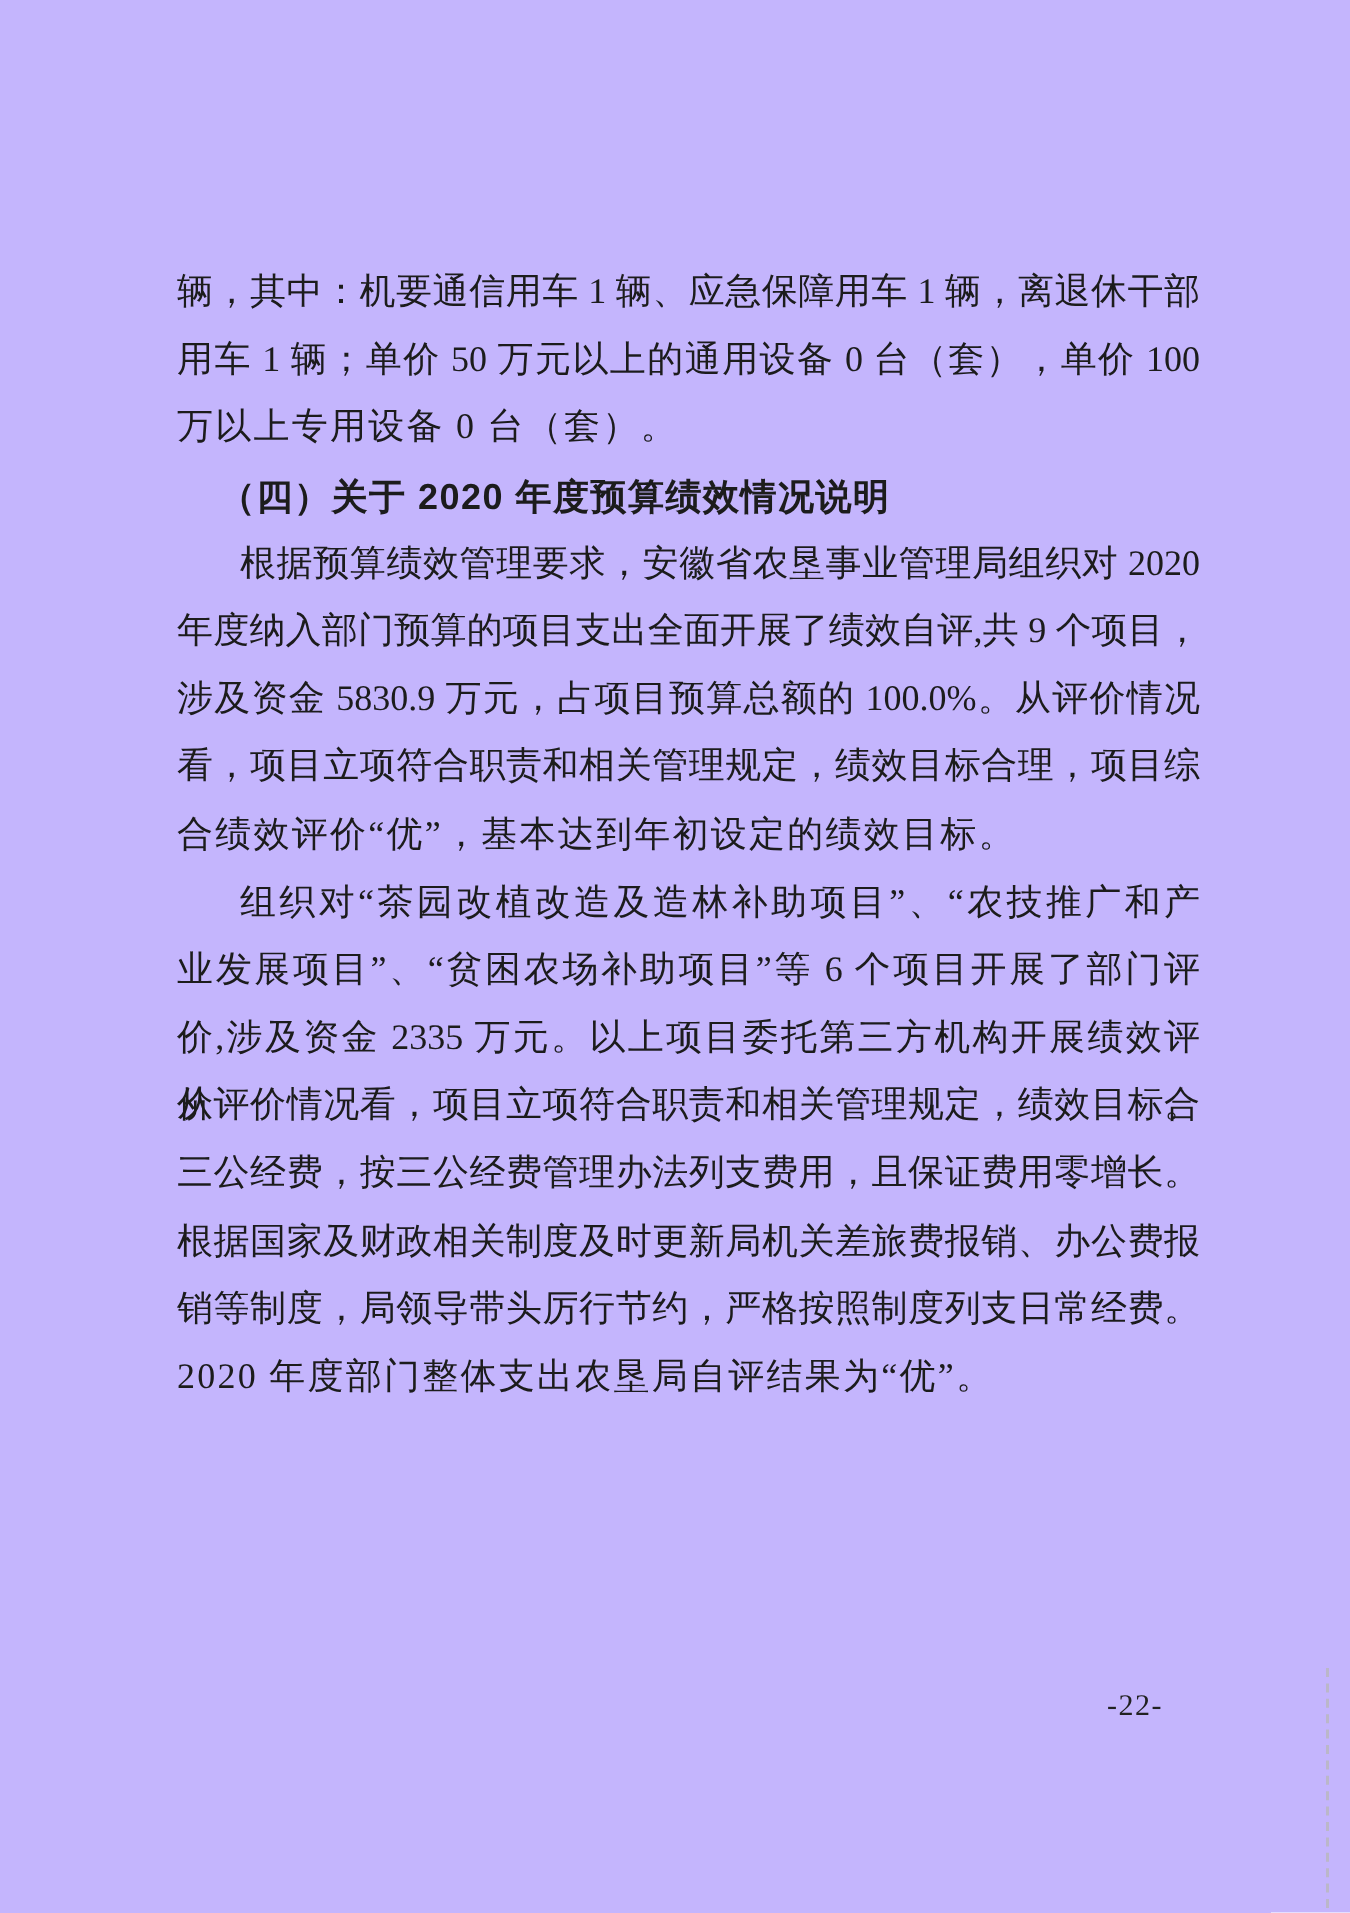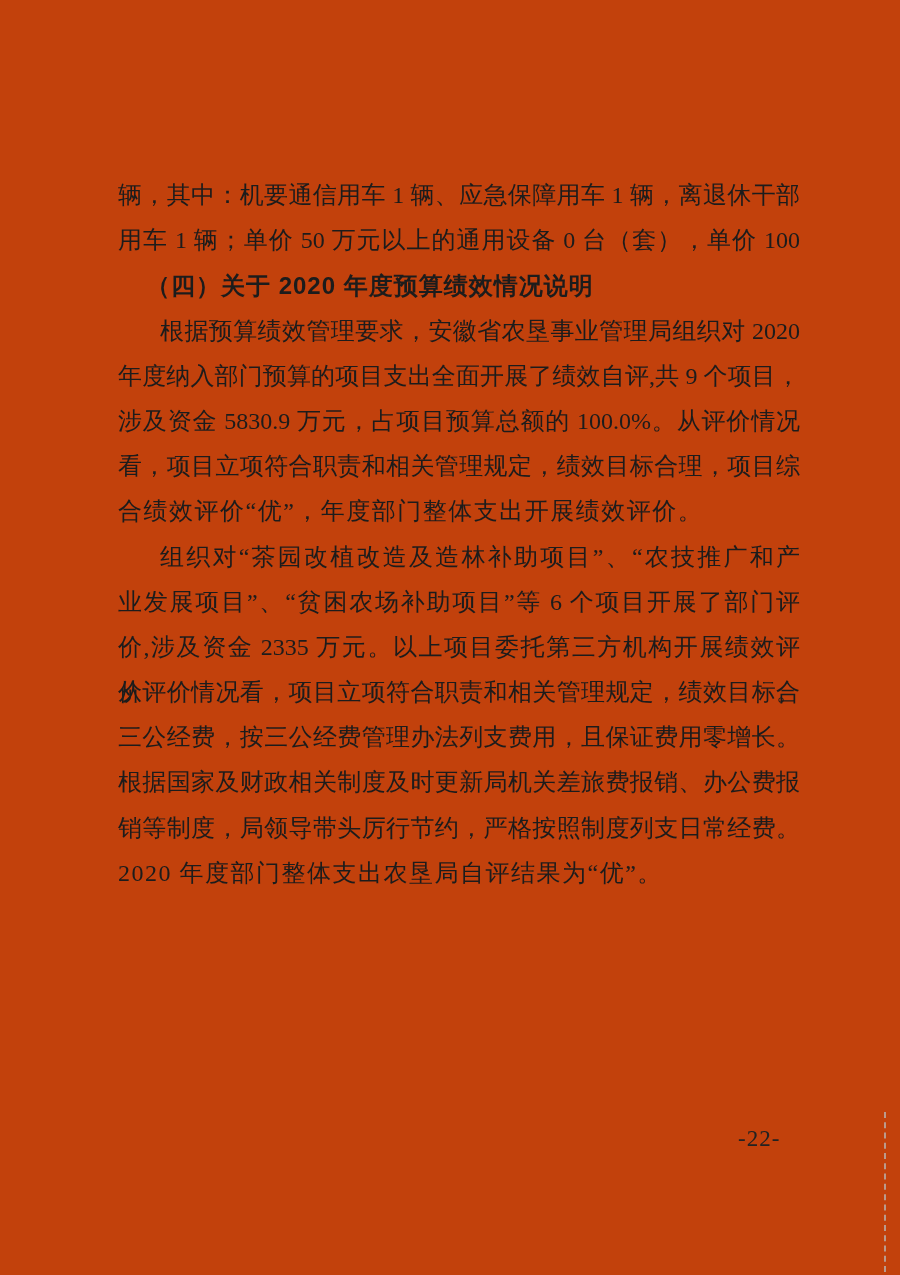--- a/index.html
+++ b/index.html
@@ -4,21 +4,21 @@
 <style>
   html, body {
     margin: 0;
     padding: 0;
     background: #ffffff;
   }
   .page {
     position: relative;
     width: 900px;
     height: 1275px;
-    background: #c2410c;
+    background: #c4b5fd;
     overflow: hidden;
     font-family: "Liberation Serif", "DejaVu Serif", serif;
     color: #1c1c1c;
   }
   .textblock {
     position: absolute;
     left: 118px;
     top: 173px;
     width: 682px;
   }
@@ -53,21 +53,21 @@
     text-align-last: left;
     letter-spacing: 1px;
   }
   .hind {
     text-indent: 28px;
   }
   .pagenum {
     position: absolute;
     left: 738px;
     top: 1126px;
-    font-size: 23px;
+    font-size: 20px;
     letter-spacing: 1px;
     color: #222222;
     font-family: "Liberation Serif", "DejaVu Serif", serif;
   }
   
   .scan-dashes {
     position: absolute;
     left: 884px;
     top: 1112px;
     height: 160px;
@@ -76,26 +76,27 @@
     opacity: 0.75;
   }
 </style>
 </head>
 <body>
 
 <div class="page">
   <div class="textblock">
     <div class="line j">辆，其中：机要通信用车 1 辆、应急保障用车 1 辆，离退休干部</div>
     <div class="line j">用车 1 辆；单价 50 万元以上的通用设备 0 台（套），单价 100</div>
+    <div class="line e">万以上专用设备 0 台（套）。</div>
     <div class="line h hind">（四）关于 2020 年度预算绩效情况说明</div>
     <div class="line j ind">根据预算绩效管理要求，安徽省农垦事业管理局组织对 2020</div>
     <div class="line j">年度纳入部门预算的项目支出全面开展了绩效自评,共 9 个项目，</div>
     <div class="line j">涉及资金 5830.9 万元，占项目预算总额的 100.0%。从评价情况</div>
     <div class="line j">看，项目立项符合职责和相关管理规定，绩效目标合理，项目综</div>
-    <div class="line e">合绩效评价“优”，年度部门整体支出开展绩效评价。</div>
+    <div class="line e">合绩效评价“优”，基本达到年初设定的绩效目标。</div>
     <div class="line j ind">组织对“茶园改植改造及造林补助项目”、“农技推广和产</div>
     <div class="line j">业发展项目”、“贫困农场补助项目”等 6 个项目开展了部门评</div>
     <div class="line j">价,涉及资金 2335 万元。以上项目委托第三方机构开展绩效评价。</div>
     <div class="line j">从评价情况看，项目立项符合职责和相关管理规定，绩效目标合</div>
     <div class="line j">三公经费，按三公经费管理办法列支费用，且保证费用零增长。</div>
     <div class="line j">根据国家及财政相关制度及时更新局机关差旅费报销、办公费报</div>
     <div class="line j">销等制度，局领导带头厉行节约，严格按照制度列支日常经费。</div>
     <div class="line e">2020 年度部门整体支出农垦局自评结果为“优”。</div>
   </div>
 

